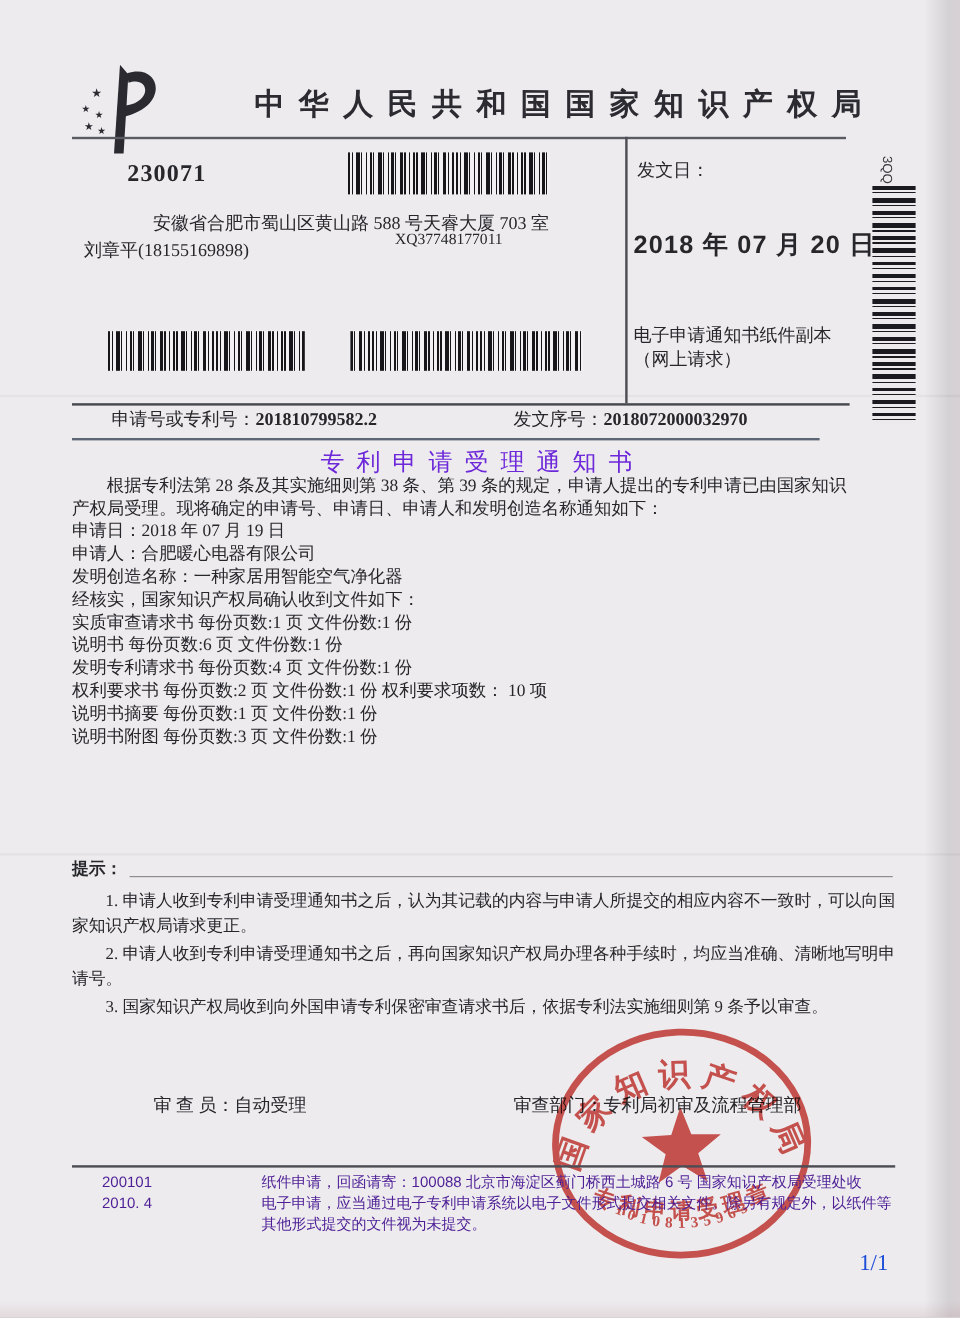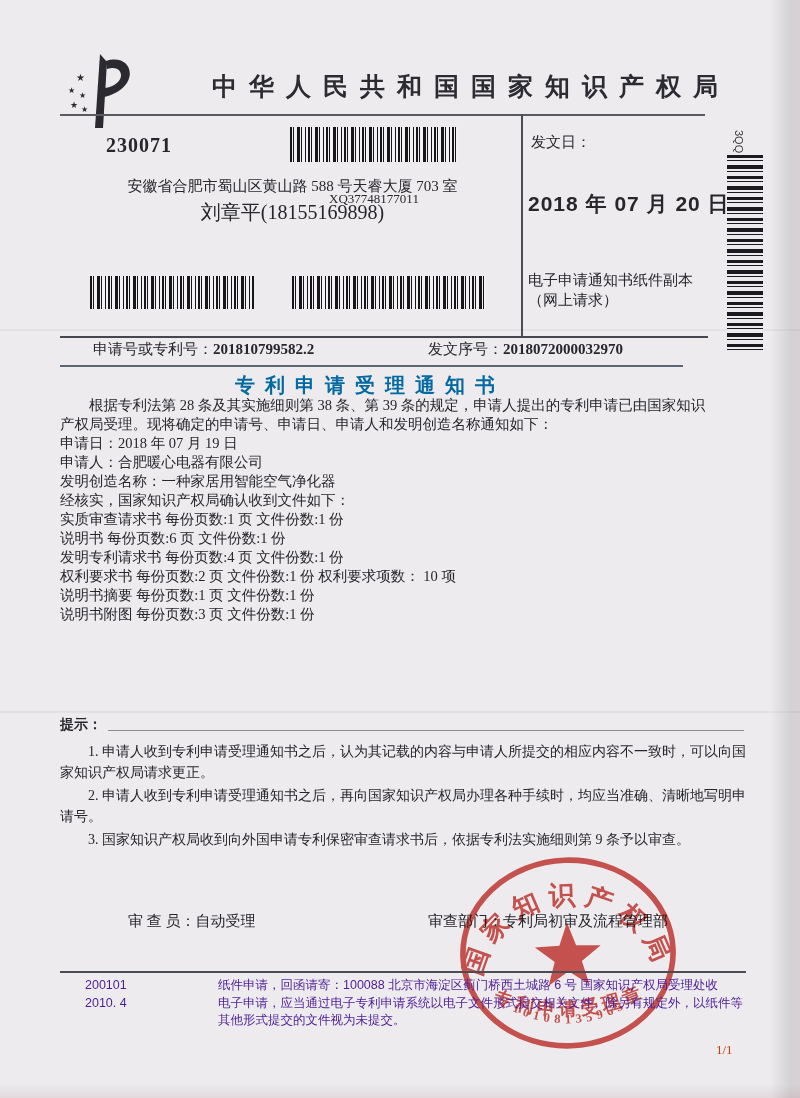--- a/index.html
+++ b/index.html
@@ -42,39 +42,39 @@
       #1a1a20 0px,#1a1a20 3px,#eceaec 3px,#eceaec 5px,
       #1a1a20 5px,#1a1a20 6px,#eceaec 6px,#eceaec 10px,
       #1a1a20 10px,#1a1a20 14px,#eceaec 14px,#eceaec 16px,
       #1a1a20 16px,#1a1a20 17px,#eceaec 17px,#eceaec 21px);
   }
 
   .mail-code{position:absolute;left:106px;top:134px;font-size:20px;font-weight:bold;letter-spacing:1px;}
   .bc-top{position:absolute;left:290px;top:127px;width:168px;height:35px;}
   .bc-caption{position:absolute;left:290px;top:163px;width:168px;text-align:center;font-size:13px;margin-top:28px;}
   .mail-address{position:absolute;left:70px;top:177px;width:445px;text-align:center;font-size:15px;}
-  .mail-recipient{position:absolute;left:70px;top:199px;width:445px;text-align:center;font-size:20px;}
+  .mail-recipient{position:absolute;left:70px;top:199px;width:445px;font-size:15px;}
   .bc-a{position:absolute;left:90px;top:276px;width:164px;height:33px;}
   .bc-b{position:absolute;left:292px;top:276px;width:194px;height:33px;}
 
   .issue-label{position:absolute;left:531px;top:133px;font-size:15px;}
   .issue-date{position:absolute;left:528px;top:190px;font-size:21px;font-weight:bold;
     font-family:"Liberation Sans","DejaVu Sans",sans-serif;letter-spacing:1px;}
   .copy-note{position:absolute;left:528px;top:270px;width:178px;font-size:15px;line-height:20px;}
   .side-code{position:absolute;left:733px;top:130px;font-size:11px;writing-mode:vertical-rl;
     font-family:"Liberation Sans",sans-serif;color:#3a3a40;}
   .bc-side{position:absolute;left:727px;top:155px;width:36px;height:198px;}
 
   .ref-row{position:absolute;top:340px;font-size:15px;}
   .ref-left{left:93px;}
   .ref-right{left:428px;}
   .ref-row b{font-family:"Liberation Serif",serif;}
 
   .notice-title{position:absolute;left:0;top:372px;width:740px;text-align:center;
-    font-size:20px;font-weight:bold;letter-spacing:10px;color:#0369a1;}
+    font-size:20px;font-weight:normal;letter-spacing:10px;color:#6d28d9;padding-left:32px;}
 
   .body-block{position:absolute;left:60px;top:396px;width:648px;font-size:14.5px;line-height:19px;}
   .body-block p{margin:0;}
   .indent{text-indent:2em;}
   .field-line{margin-left:53px;}
   .recv-head{margin-top:19px;margin-left:53px;}
   .recv-item{margin-left:53px;}
 
   .tips-block{position:absolute;left:60px;top:714px;width:686px;font-size:14px;line-height:21px;}
   .tips-head{display:flex;align-items:flex-end;margin-bottom:6px;}
@@ -85,21 +85,21 @@
   .signoff{position:absolute;top:912px;left:0;width:800px;font-size:15px;}
   .examiner{position:absolute;left:128px;top:0;}
   .dept{position:absolute;left:428px;top:0;}
 
   .seal{position:absolute;left:455px;top:853px;width:226px;height:200px;
     color:#cb3a33;opacity:0.85;mix-blend-mode:multiply;transform:rotate(-2deg);}
 
   .footer{position:absolute;left:85px;top:977px;width:665px;font-size:12.5px;line-height:17.5px;
     font-family:"Liberation Sans","DejaVu Sans",sans-serif;color:#4c1d95;}
   .footer-row{display:grid;grid-template-columns:133px 1fr;}
-  .page-no{position:absolute;left:716px;top:1042px;font-size:13px;color:#c2410c;}
+  .page-no{position:absolute;left:716px;top:1042px;font-size:19px;color:#1d4ed8;}
 </style>
 </head>
 <body>
 
 <div class="paper">
 
   <div class="edge-right"></div>
   <div class="edge-bottom"></div>
   <div class="crease" style="top:329px"></div>
   <div class="crease" style="top:711px"></div>

